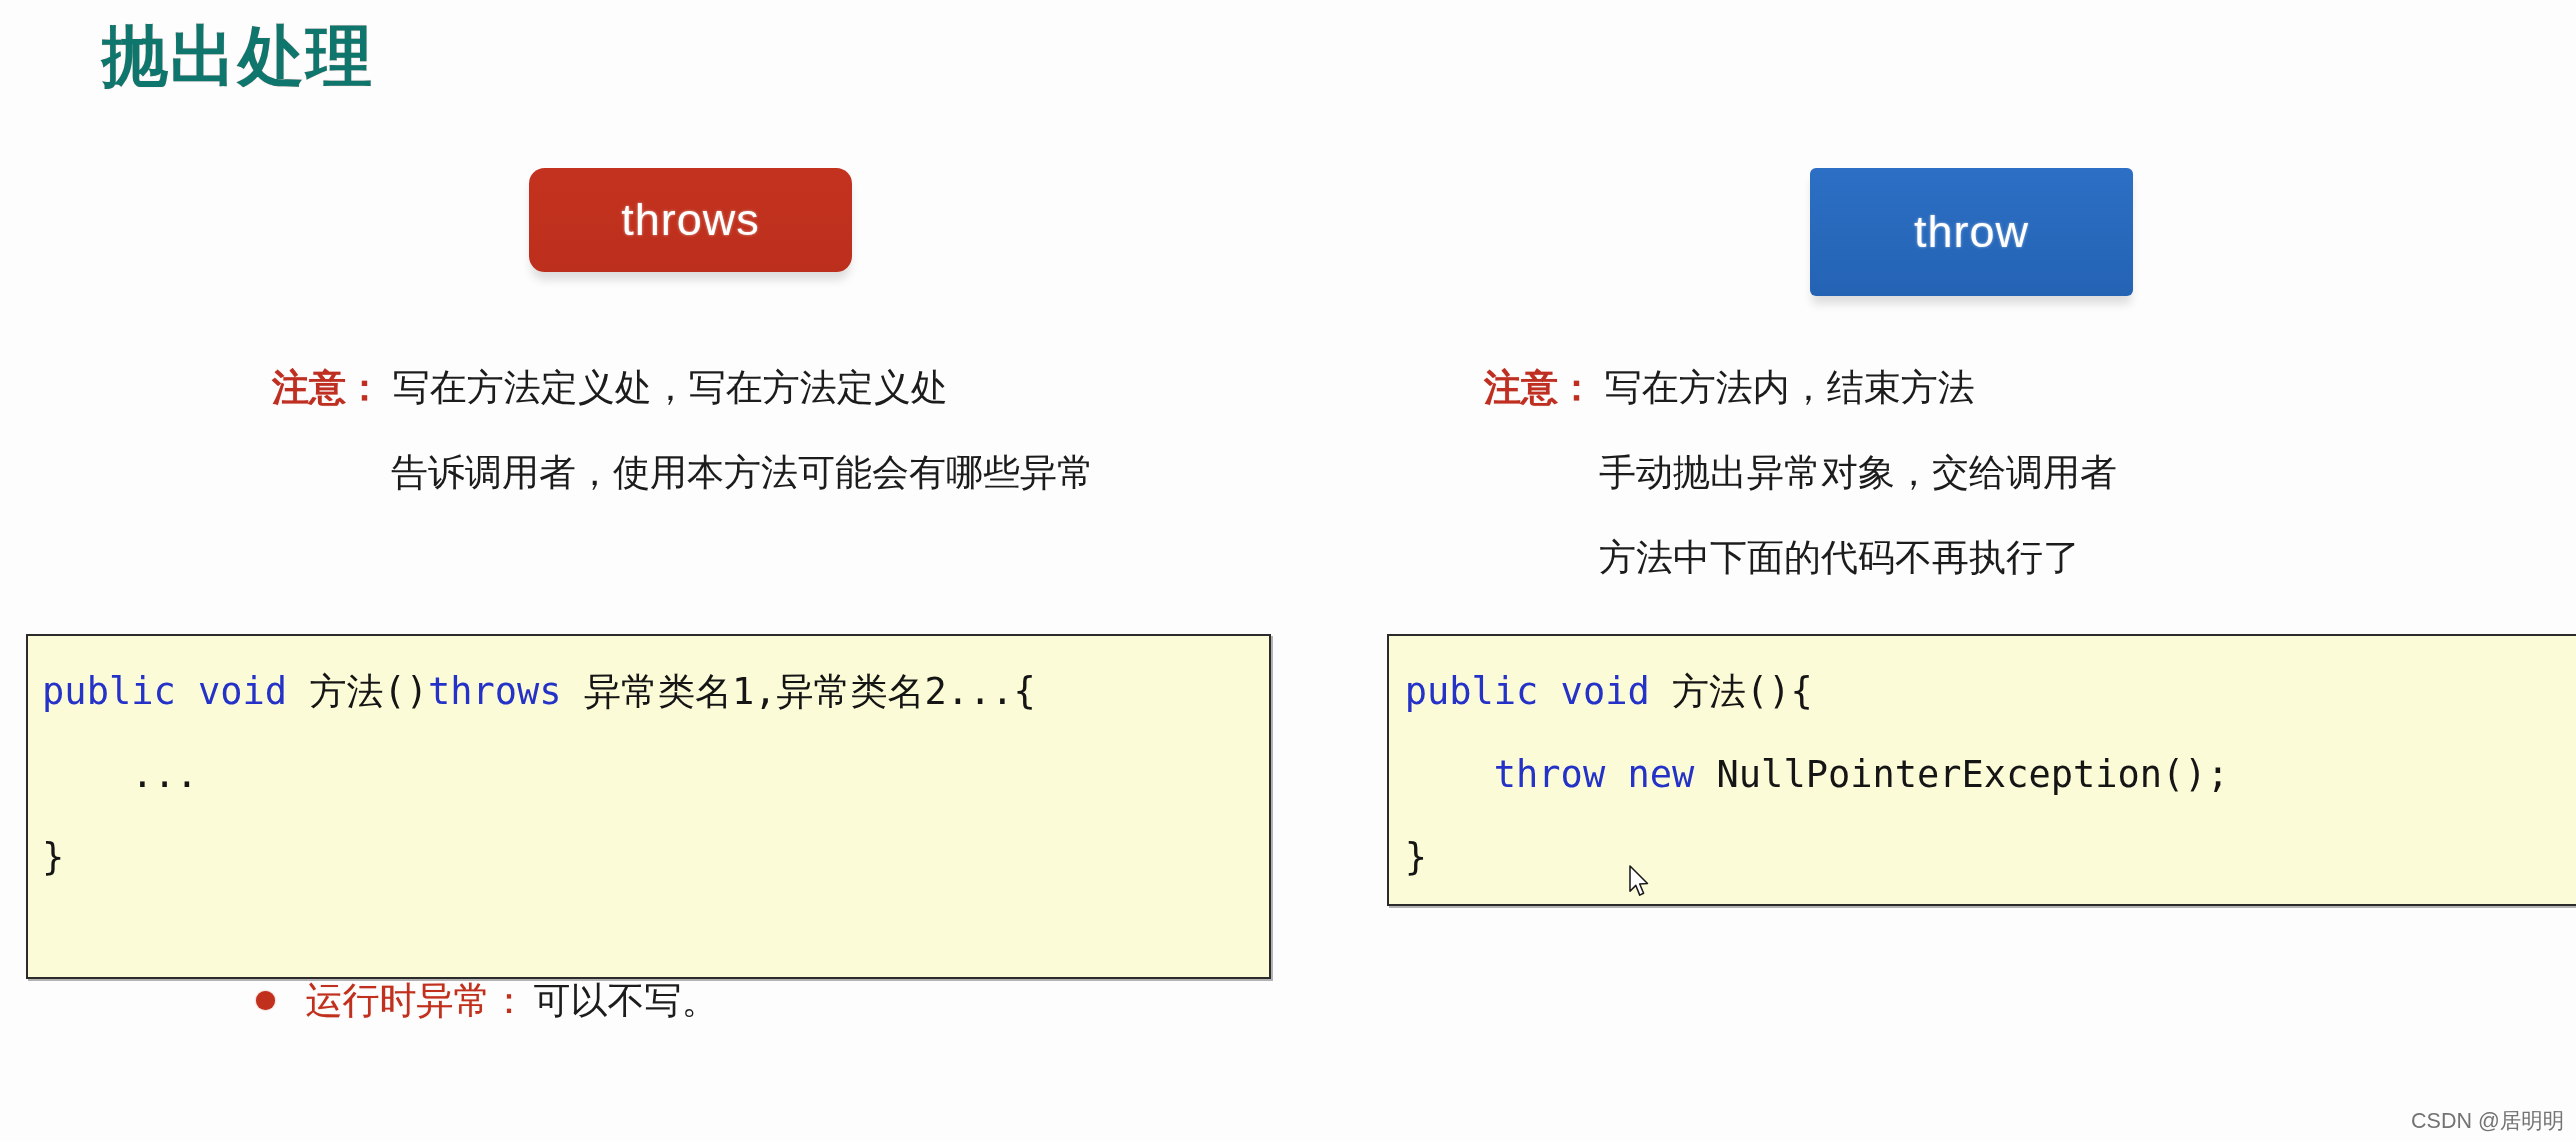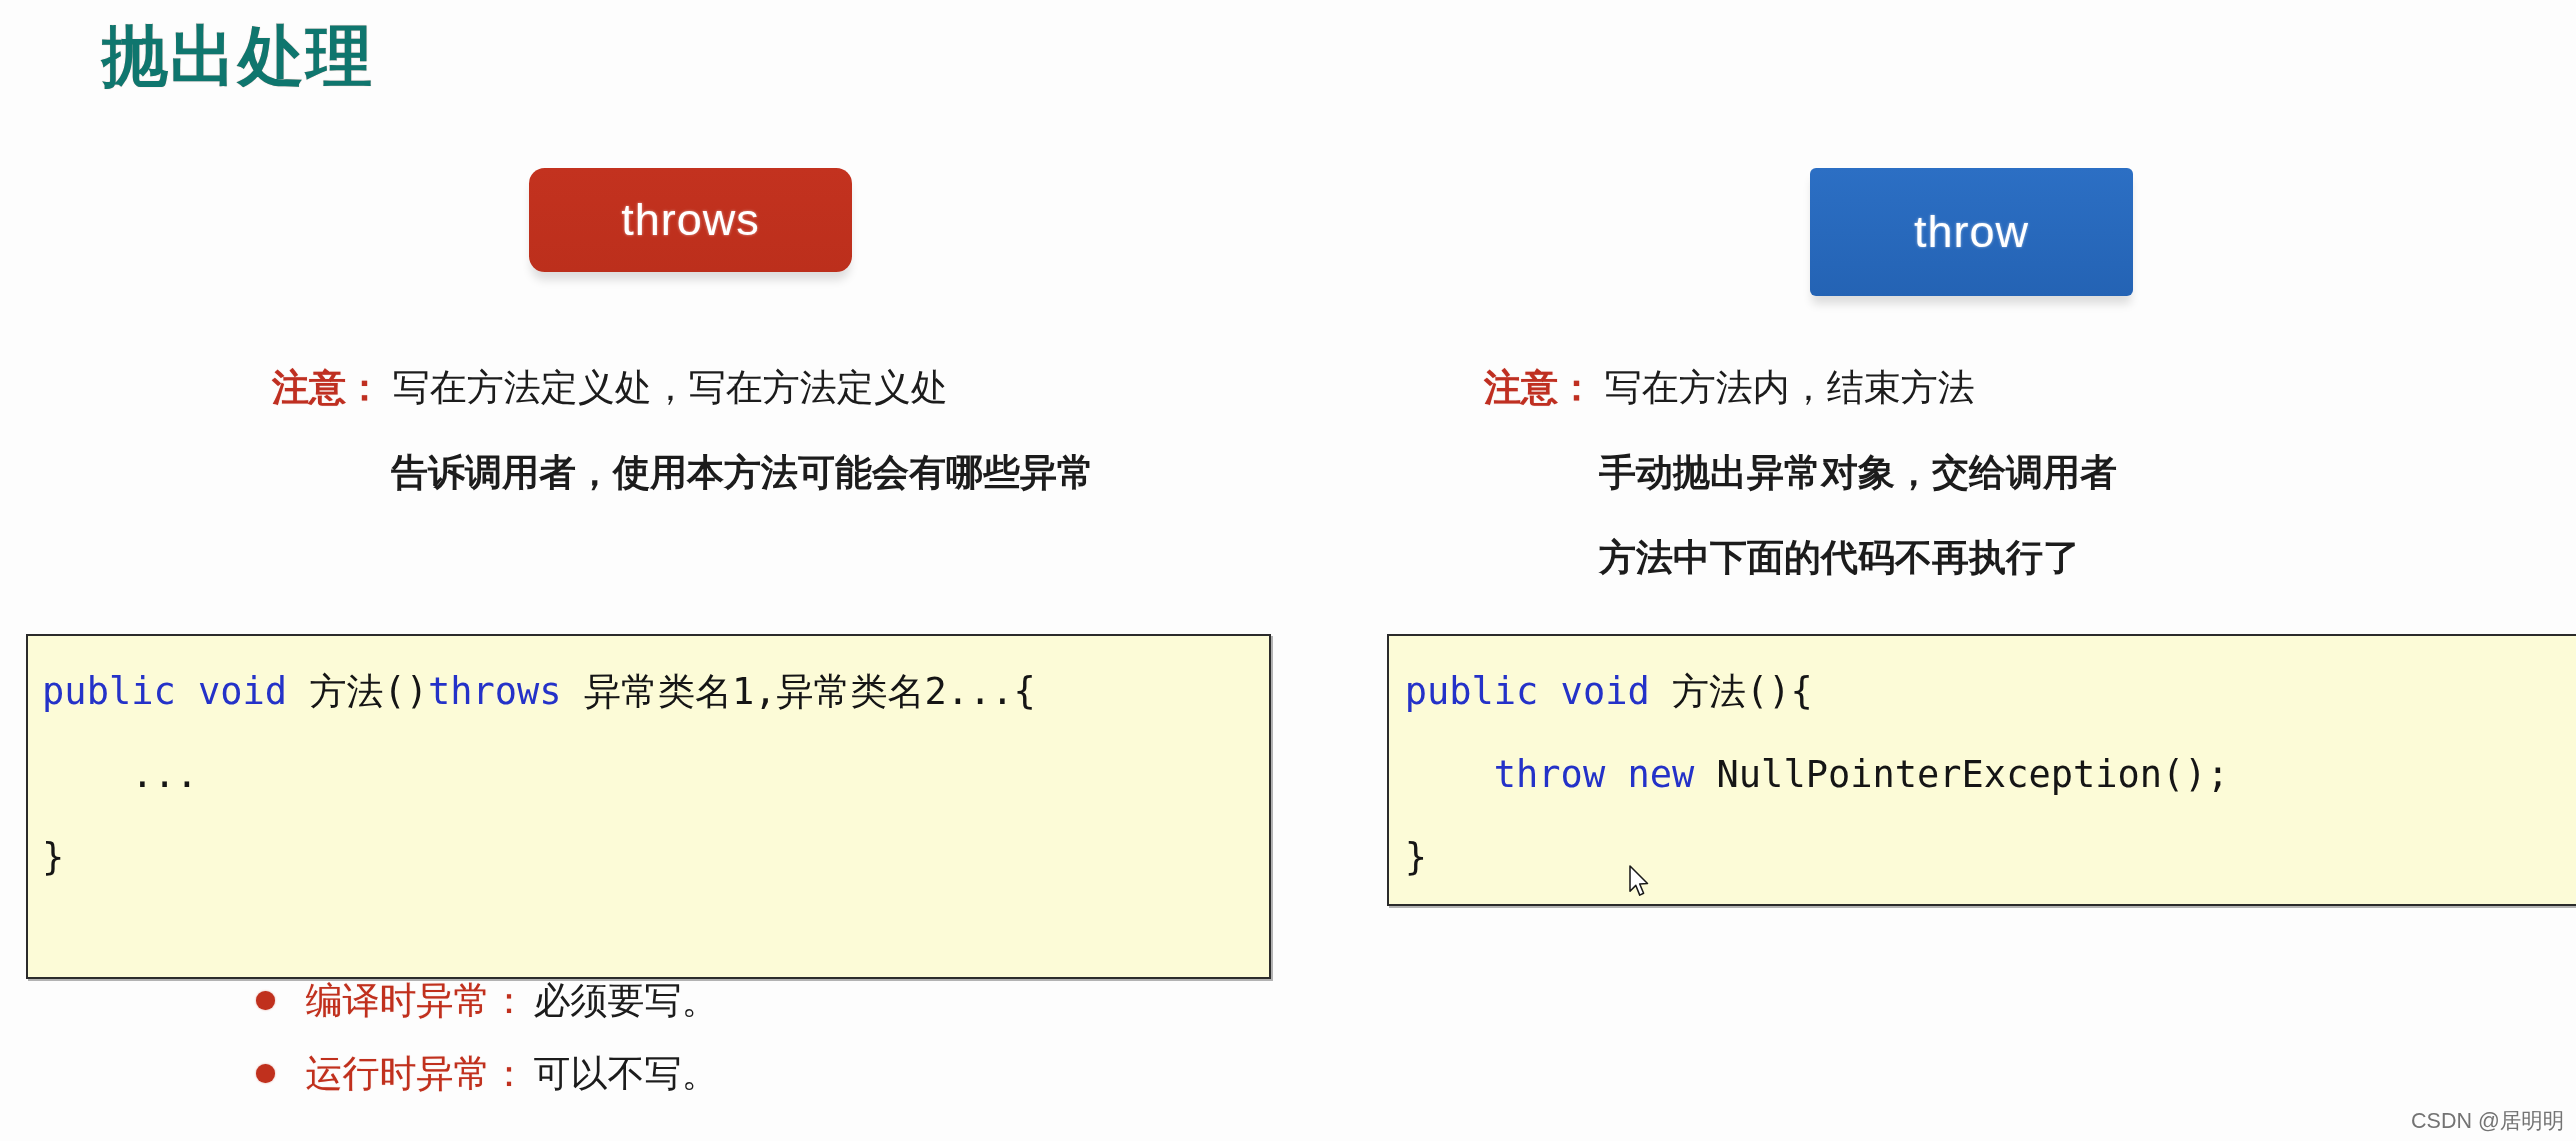--- a/index.html
+++ b/index.html
@@ -71,21 +71,21 @@
   #note-left  { left: 272px;  top: 345px; }
   #note-right { left: 1484px; top: 345px; }
 
   .note-row { display: block; height: 85px; }
   .note-label {
     font-weight: bold;
     color: #bf2f21;
     text-shadow: 0 0 1px rgba(191,47,33,0.4);
     margin-right: 9.8px;
   }
-  .note-indent { display: inline-block; font-weight: bold; }
+  .note-indent { display: inline-block; }
   #note-left  .note-indent { padding-left: 119px; }
   #note-right .note-indent { padding-left: 115px; }
 
   
   .code-box {
     position: absolute;
     background: #fcfbd7;
     border: 2.9px solid #2b2b2b;
     box-shadow: 2px 2px 0 0 rgba(40,40,40,0.35);
     font-family: "DejaVu Sans Mono", "Liberation Mono", monospace;
@@ -216,24 +216,19 @@
   <span class="code-line"><span>}</span></span>
 </div>
 
 <svg id="mouse-cursor" viewBox="0 0 26 36" xmlns="http://www.w3.org/2000/svg">
   <path d="M2,1 L2,27 L8,21 L12,31 L16,29 L12,19.5 L20,19 Z" fill="#ffffff" stroke="#1a1a1a" stroke-width="1.6" stroke-linejoin="round"></path>
 </svg>
 
 <div id="bullet-list">
   <div class="bullet-row">
     <span class="bullet-dot"></span>
-    <span class="bullet-term">编译时异常：</span>
-    <span class="bullet-desc">必须要写。</span>
-  </div>
-  <div class="bullet-row">
-    <span class="bullet-dot"></span>
     <span class="bullet-term">运行时异常：</span>
     <span class="bullet-desc">可以不写。</span>
   </div>
 </div>
 
 <div id="watermark">CSDN @居明明</div>
 
 
 </body></html>

